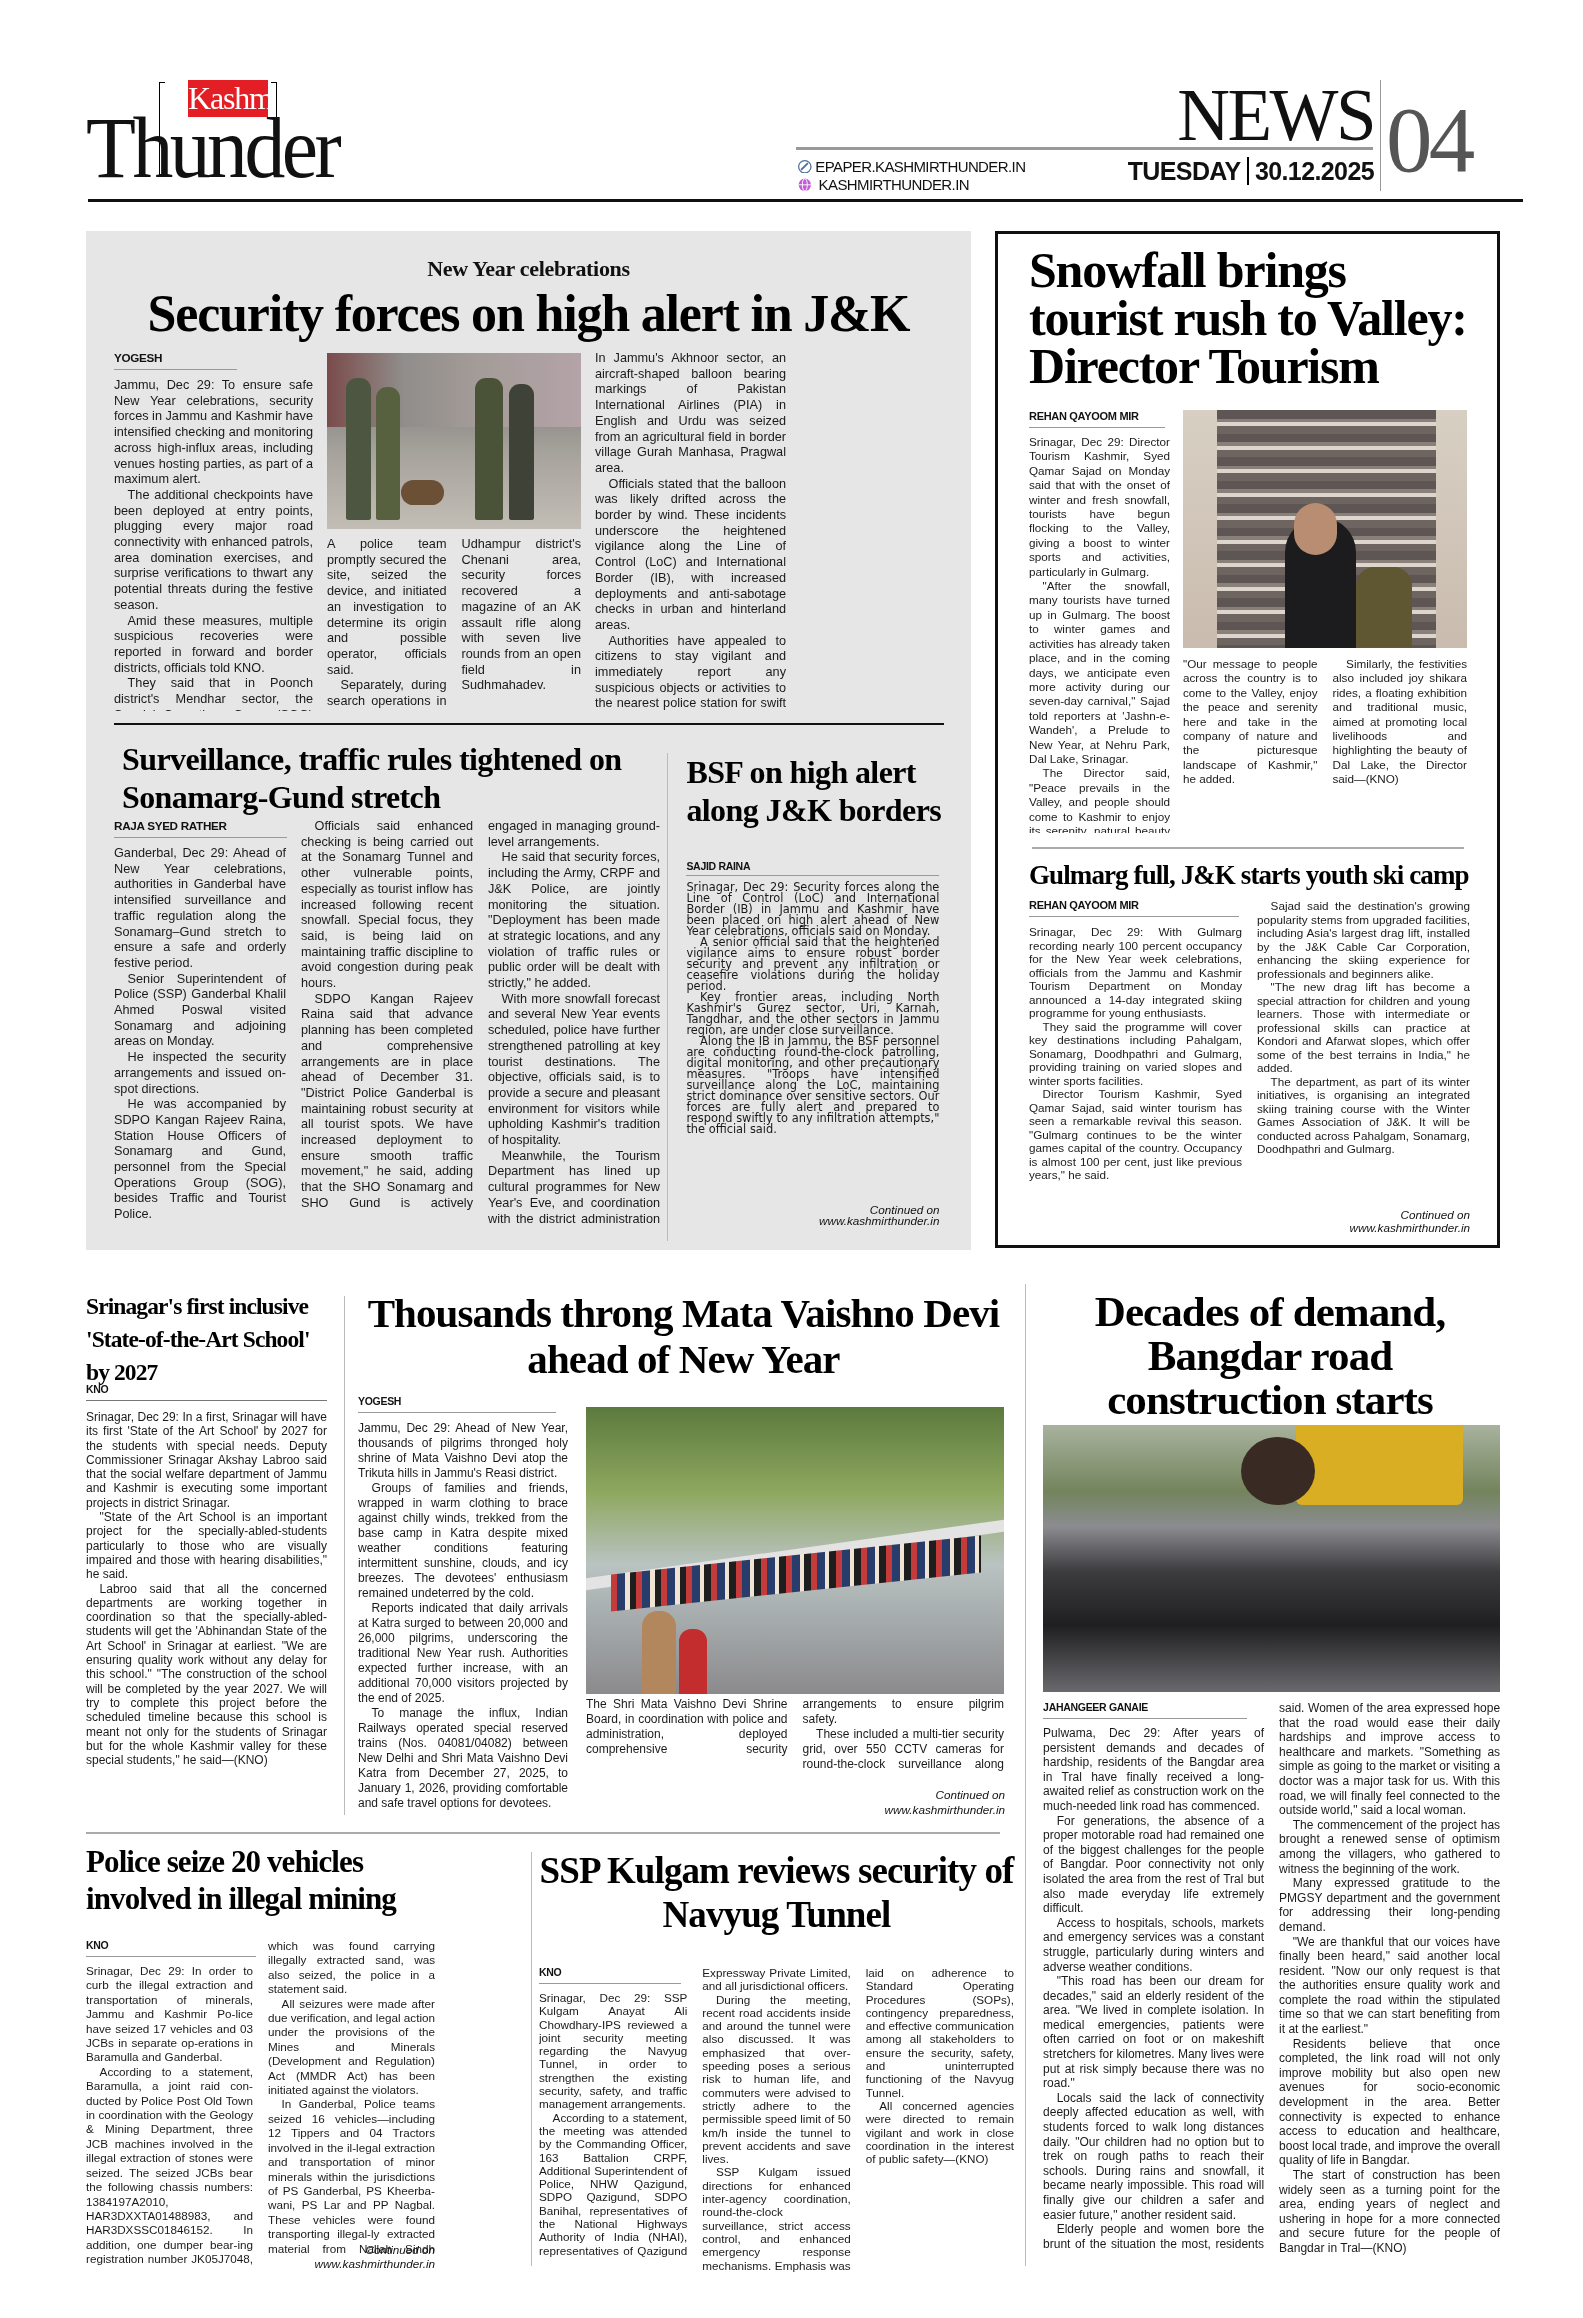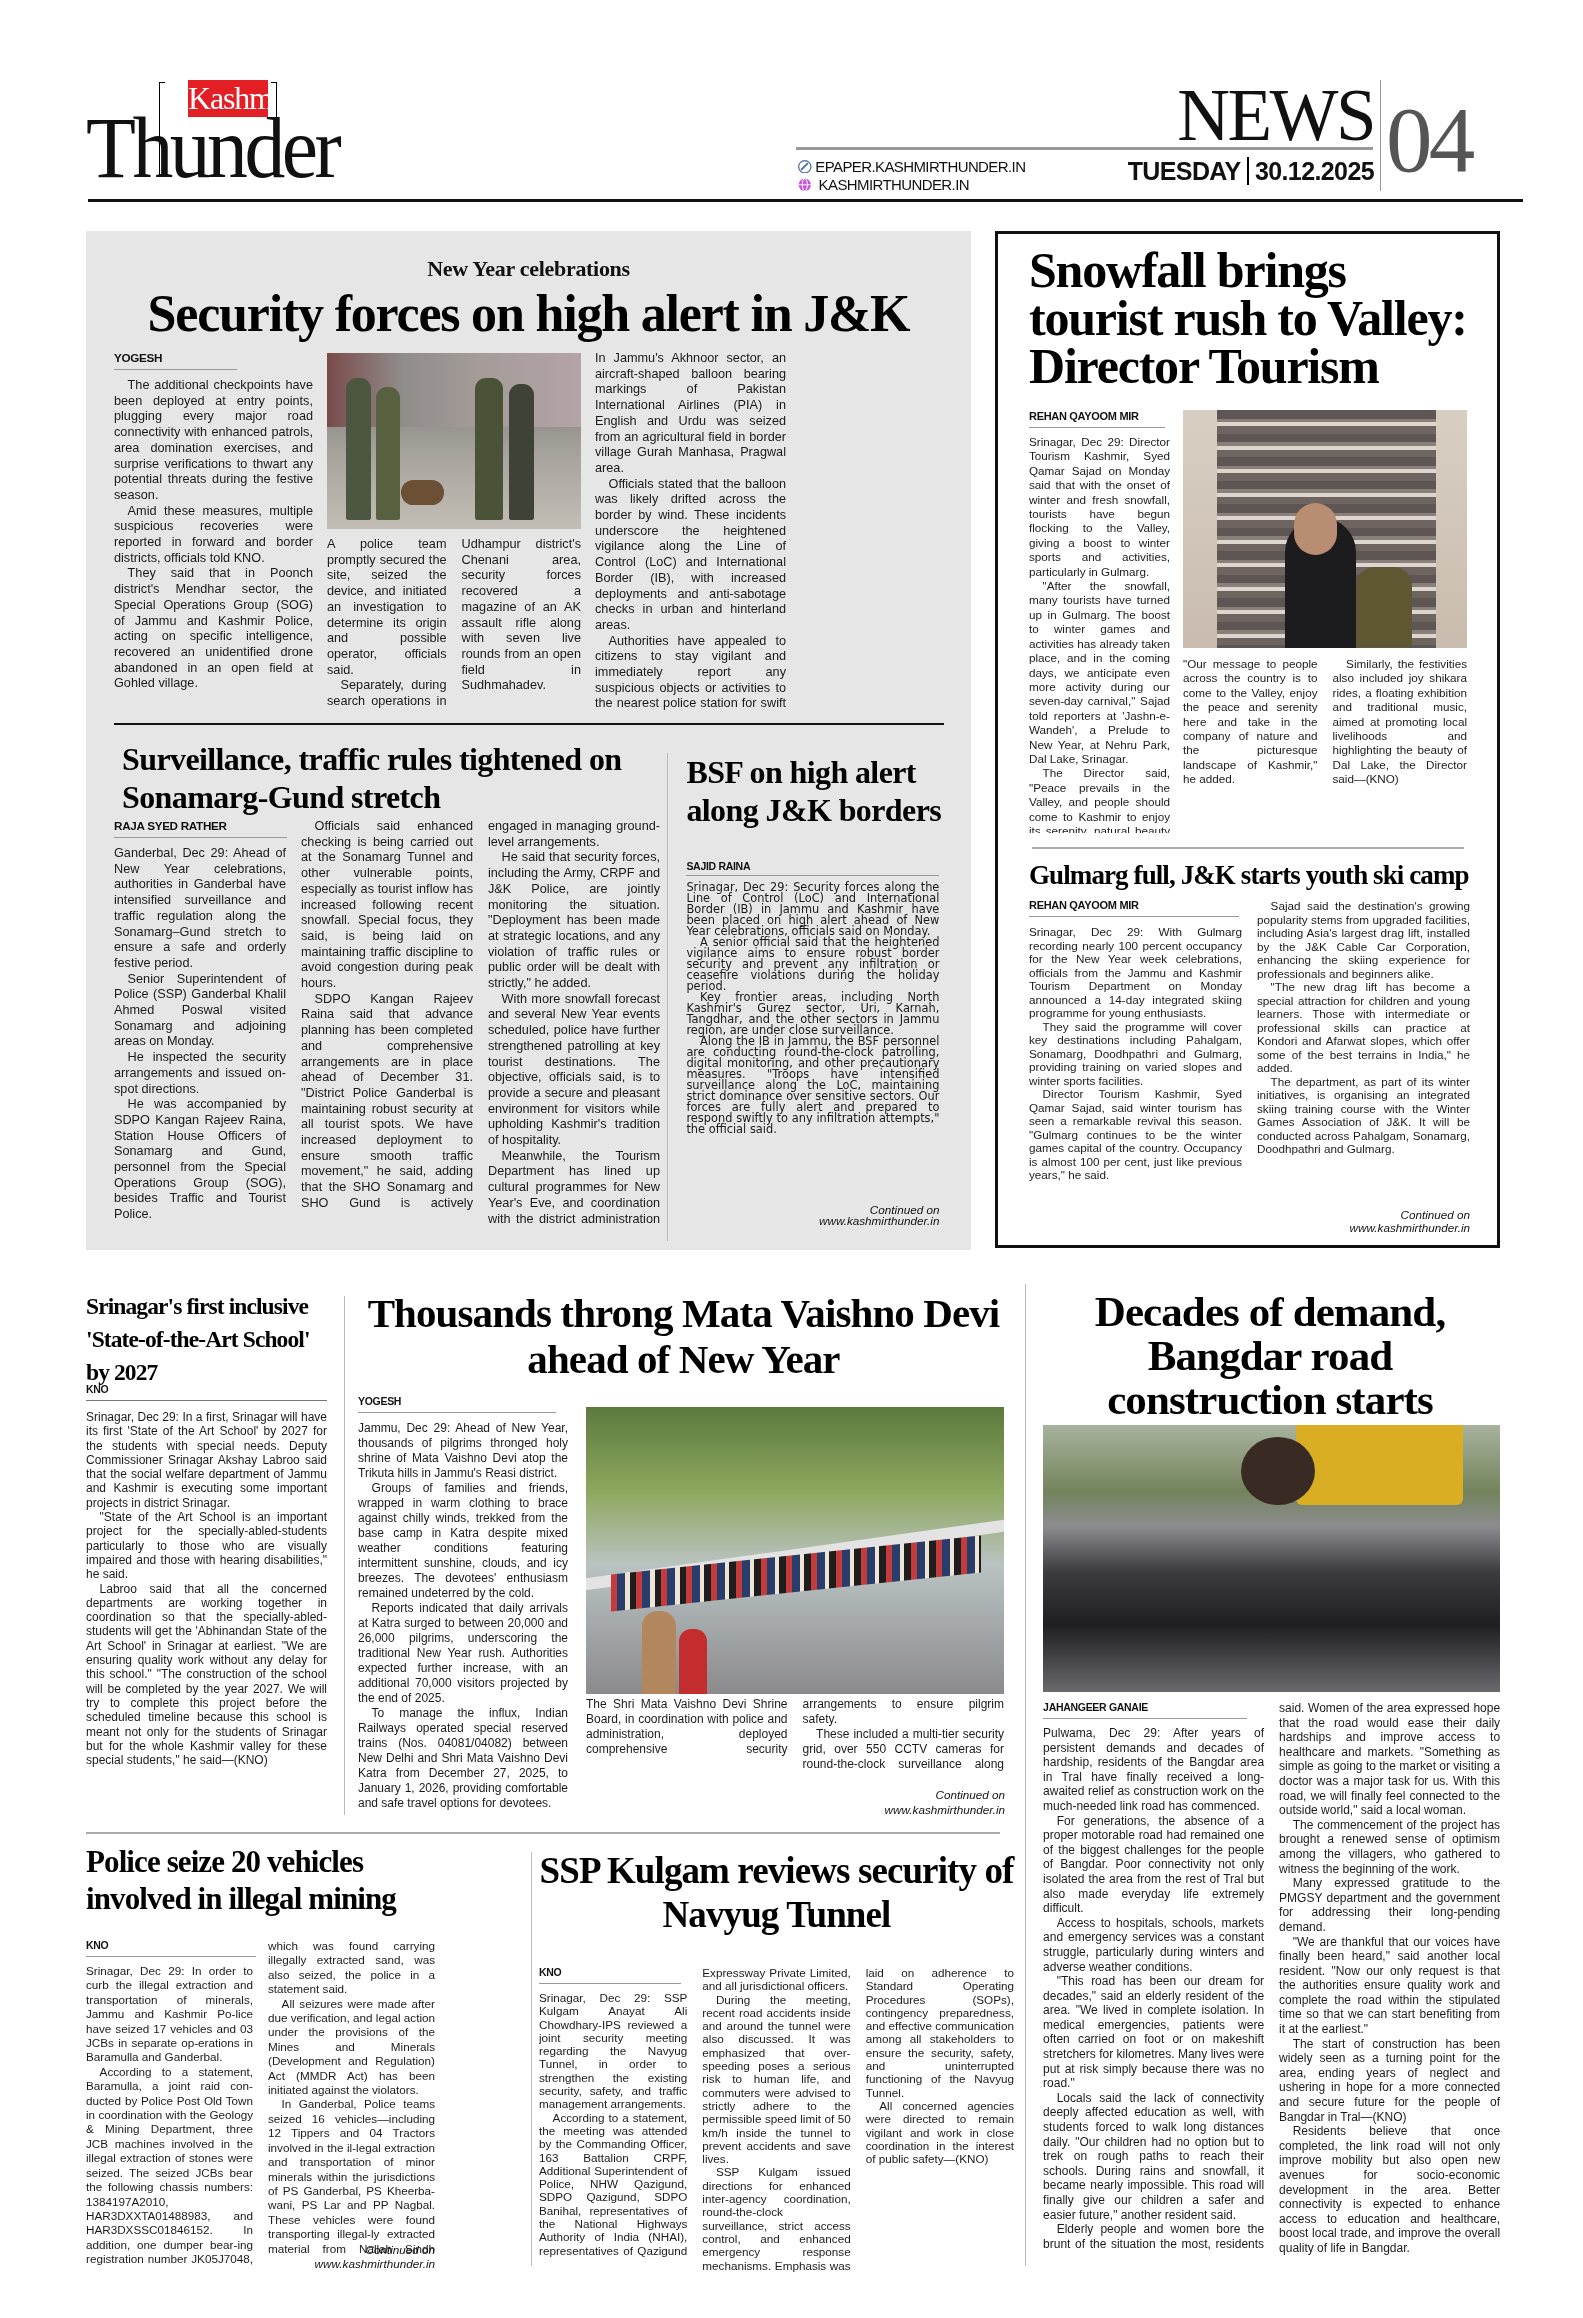--- a/index.html
+++ b/index.html
@@ -66,20 +66,21 @@
   <div class="abs byline" style="left:28px;top:120px;width:123px">YOGESH</div>
   <div class="abs photo" style="left:241px;top:122px;width:254px;height:176px;background:linear-gradient(180deg,#6b6a68 0%,#8c8a86 30%,#a9a59e 60%,#c2bdb5 100%)">
     <div class="abs" style="left:0;top:0;width:254px;height:74px;background:linear-gradient(90deg,#7a4b4b,#908d8a 30%,#a49c98 60%,#b4a3a8)"></div>
     <div class="abs" style="left:18.5px;top:25px;width:25px;height:142px;background:#4d5640;border-radius:11px 11px 2.5px 2.5px"></div>
     <div class="abs" style="left:49px;top:34px;width:23.5px;height:133px;background:#57603f;border-radius:11px 11px 2.5px 2.5px"></div>
     <div class="abs" style="left:148px;top:25px;width:28px;height:142px;background:#4a5238;border-radius:11px 11px 2.5px 2.5px"></div>
     <div class="abs" style="left:182px;top:31px;width:25px;height:136px;background:#3e4237;border-radius:11px 11px 2.5px 2.5px"></div>
     <div class="abs" style="left:74px;top:127px;width:43px;height:25px;background:#6b5036;border-radius:12.3px"></div>
   </div>
   <div class="abs body" style="left:28px;top:147px;width:199px;height:333px;overflow:hidden">
+    <p class="first">Jammu, Dec 29: To ensure safe New Year celebrations, security forces in Jammu and Kashmir have intensified checking and monitoring across high-influx areas, including venues hosting parties, as part of a maximum alert.</p>
     <p>The additional checkpoints have been deployed at entry points, plugging every major road connectivity with enhanced patrols, area domination exercises, and surprise verifications to thwart any potential threats during the festive season.</p>
     <p>Amid these measures, multiple suspicious recoveries were reported in forward and border districts, officials told KNO.</p>
     <p>They said that in Poonch district's Mendhar sector, the Special Operations Group (SOG) of Jammu and Kashmir Police, acting on specific intelligence, recovered an unidentified drone abandoned in an open field at Gohled village.</p>
   </div>
   <div class="abs body" style="left:241px;top:306px;width:254px;height:176px;column-count:2;column-gap:15px;overflow:hidden">
     <p class="first">A police team promptly secured the site, seized the device, and initiated an investigation to determine its origin and possible operator, officials said.</p>
     <p>Separately, during search operations in Udhampur district's Chenani area, security forces recovered a magazine of an AK assault rifle along with seven live rounds from an open field in Sudhmahadev.</p>
   </div>
   <div class="abs body" style="left:509px;top:120px;width:191px;height:361px;overflow:hidden">
     <p class="first">In Jammu's Akhnoor sector, an aircraft-shaped balloon bearing markings of Pakistan International Airlines (PIA) in English and Urdu was seized from an agricultural field in border village Gurah Manhasa, Pragwal area.</p>
@@ -211,22 +212,22 @@
     <div style="height:25px"></div>
     <p class="first">Pulwama, Dec 29: After years of persistent demands and decades of hardship, residents of the Bangdar area in Tral have finally received a long-awaited relief as construction work on the much-needed link road has commenced.</p>
     <p>For generations, the absence of a proper motorable road had remained one of the biggest challenges for the people of Bangdar. Poor connectivity not only isolated the area from the rest of Tral but also made everyday life extremely difficult.</p>
     <p>Access to hospitals, schools, markets and emergency services was a constant struggle, particularly during winters and adverse weather conditions.</p>
     <p>"This road has been our dream for decades," said an elderly resident of the area. "We lived in complete isolation. In medical emergencies, patients were often carried on foot or on makeshift stretchers for kilometres. Many lives were put at risk simply because there was no road."</p>
     <p>Locals said the lack of connectivity deeply affected education as well, with students forced to walk long distances daily. "Our children had no option but to trek on rough paths to reach their schools. During rains and snowfall, it became nearly impossible. This road will finally give our children a safer and easier future," another resident said.</p>
     <p>Elderly people and women bore the brunt of the situation the most, residents said. Women of the area expressed hope that the road would ease their daily hardships and improve access to healthcare and markets. "Something as simple as going to the market or visiting a doctor was a major task for us. With this road, we will finally feel connected to the outside world," said a local woman.</p>
     <p>The commencement of the project has brought a renewed sense of optimism among the villagers, who gathered to witness the beginning of the work.</p>
     <p>Many expressed gratitude to the PMGSY department and the government for addressing their long-pending demand.</p>
     <p>"We are thankful that our voices have finally been heard," said another local resident. "Now our only request is that the authorities ensure quality work and complete the road within the stipulated time so that we can start benefiting from it at the earliest."</p>
+    <p>Residents believe that once completed, the link road will not only improve mobility but also open new avenues for socio-economic development in the area. Better connectivity is expected to enhance access to education and healthcare, boost local trade, and improve the overall quality of life in Bangdar.</p>
     <p>The start of construction has been widely seen as a turning point for the area, ending years of neglect and ushering in hope for a more connected and secure future for the people of Bangdar in Tral—(KNO)</p>
-    <p>Residents believe that once completed, the link road will not only improve mobility but also open new avenues for socio-economic development in the area. Better connectivity is expected to enhance access to education and healthcare, boost local trade, and improve the overall quality of life in Bangdar.</p>
   </div>
 </article>
 
 <div class="hrule" style="left:86px;top:1832px;width:914px"></div>
 
 <article class="abs" style="left:86px;top:1843px;width:352px;height:444px">
   <h2 class="abs hl" style="left:0;top:0;width:352px;font-size:31px;line-height:37px;letter-spacing:-0.9px">Police seize 20 vehicles involved in illegal mining</h2>
   <div class="abs byline" style="left:0;top:96px;width:170px;font-size:10.5px">KNO</div>
   <div class="abs body cols2" style="left:0;top:96px;width:349px;height:333px;column-fill:auto;overflow:hidden;font-size:11.7px;line-height:14.4px">
     <div style="height:25px"></div>

